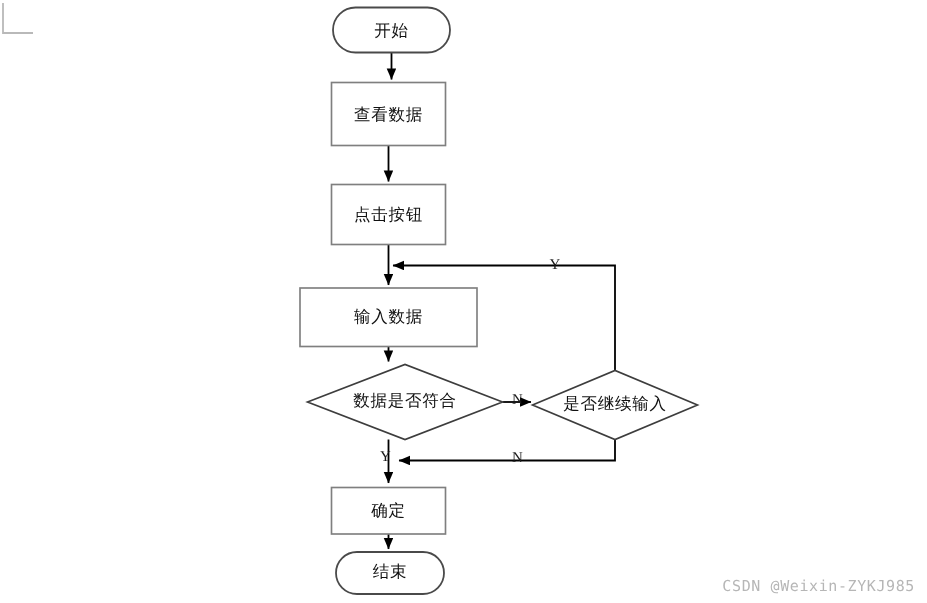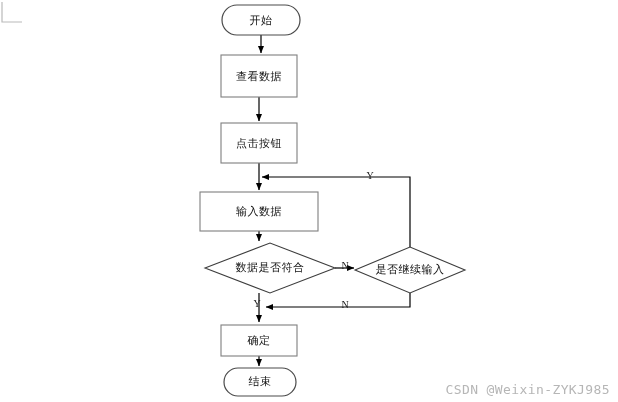--- a/index.html
+++ b/index.html
@@ -62,21 +62,21 @@
   .corner-mark {
     stroke: #b9b9b9;
     stroke-width: 1.2;
     fill: none;
   }
   #watermark {
     position: absolute;
     right: 8px;
     bottom: 5px;
     font-family: "DejaVu Sans Mono", "Liberation Mono", monospace;
-    font-size: 13px;
+    font-size: 10px;
     color: #b6b6b6;
     letter-spacing: 0.4px;
     white-space: nowrap;
     user-select: none;
   }
 </style>
 </head>
 <body>
 
 <div id="canvas">

